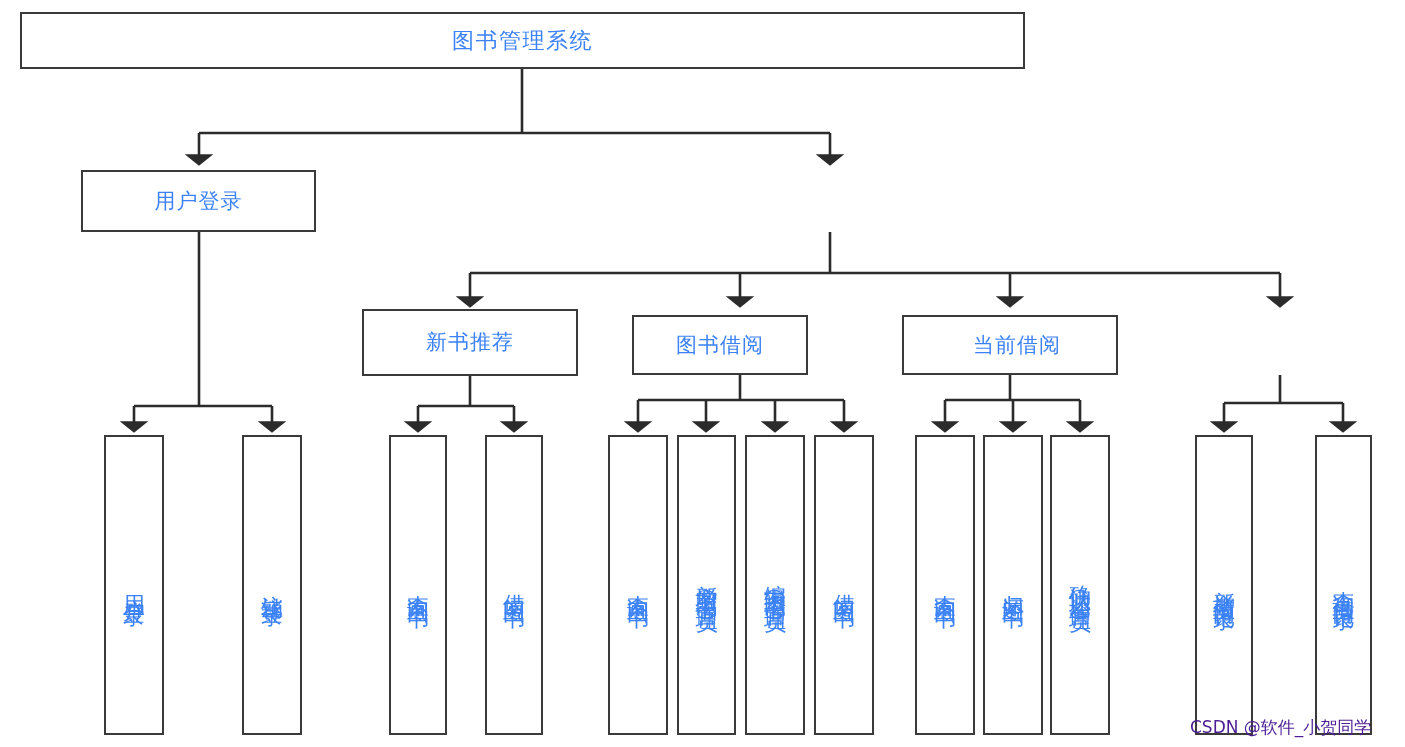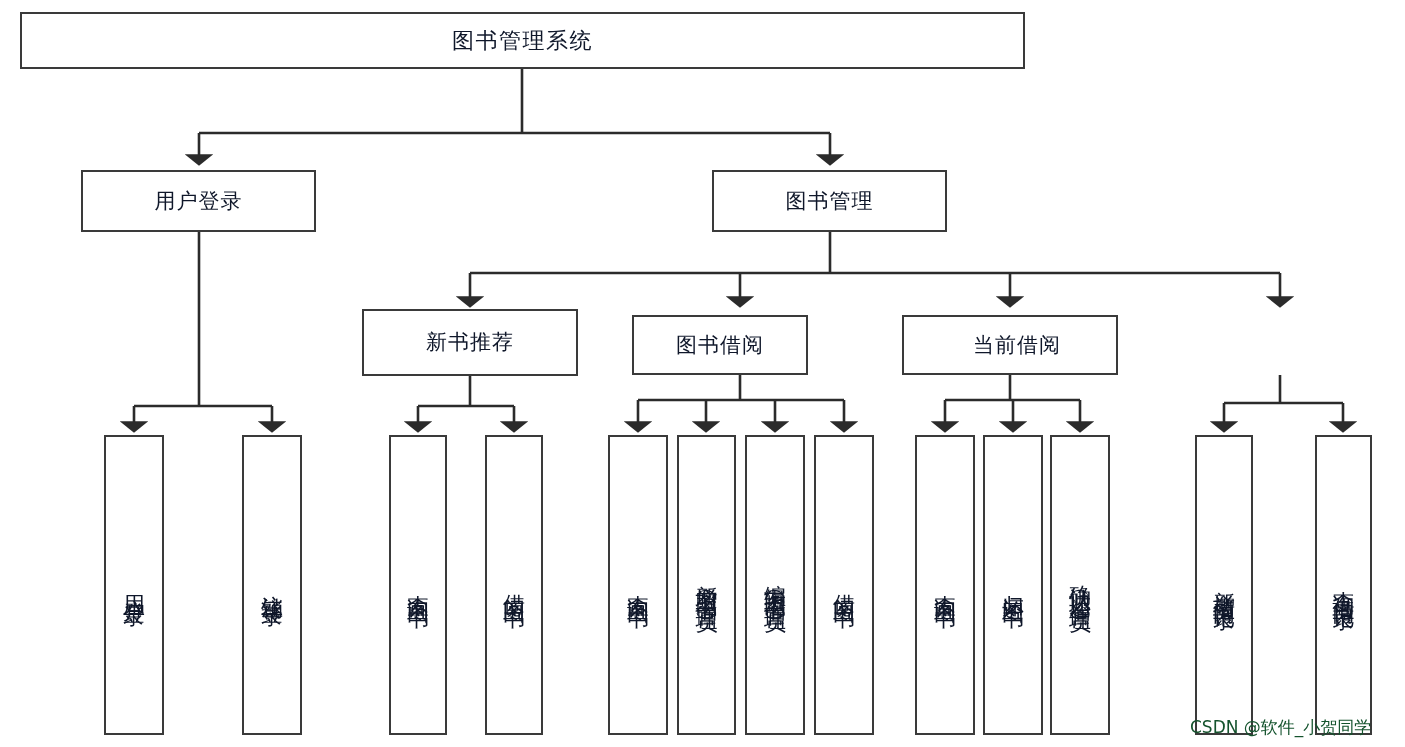--- a/index.html
+++ b/index.html
@@ -26,21 +26,21 @@
     height: 747px;
   }
   .node {
     position: absolute;
     box-sizing: border-box;
     border: 2px solid #3a3a3a;
     background: #ffffff;
     display: flex;
     align-items: center;
     justify-content: center;
-    color: #0f172a;
+    color: #3b82f6;
     z-index: 2;
   }
   .node-label {
     display: block;
     text-align: center;
     line-height: 1.18;
     white-space: nowrap;
   }
   .node.horizontal .node-label {
     font-size: 21px;
@@ -57,21 +57,21 @@
     letter-spacing: 4px;
     line-height: 1;
   }
   .node.root .node-label {
     font-size: 22px;
     letter-spacing: 1.5px;
   }
   .watermark {
     position: absolute;
     z-index: 5;
-    color: #14532d;
+    color: #4c1d95;
     font-size: 17px;
     white-space: nowrap;
     font-family: "DejaVu Sans", "Liberation Sans", sans-serif;
     pointer-events: none;
   }
 </style>
 </head>
 <body>
 
 <div id="diagram-root">
@@ -129,23 +129,20 @@
     </g>
   </svg>
 
   <div class="node root horizontal" style="left:20px; top:12px; width:1005px; height:57px;">
     <span class="node-label">图书管理系统</span>
   </div>
 
   <div class="node horizontal" style="left:81px; top:170px; width:235px; height:62px;">
     <span class="node-label">用户登录</span>
   </div>
-  <div class="node horizontal" style="left:712px; top:170px; width:235px; height:62px;">
-    <span class="node-label">图书管理</span>
-  </div>
 
   <div class="node horizontal" style="left:362px; top:309px; width:216px; height:67px;">
     <span class="node-label">新书推荐</span>
   </div>
   <div class="node horizontal" style="left:632px; top:315px; width:176px; height:60px;">
     <span class="node-label">图书借阅</span>
   </div>
   <div class="node horizontal" style="left:902px; top:315px; width:216px; height:60px;padding-left:14px;">
     <span class="node-label">当前借阅</span>
   </div>

